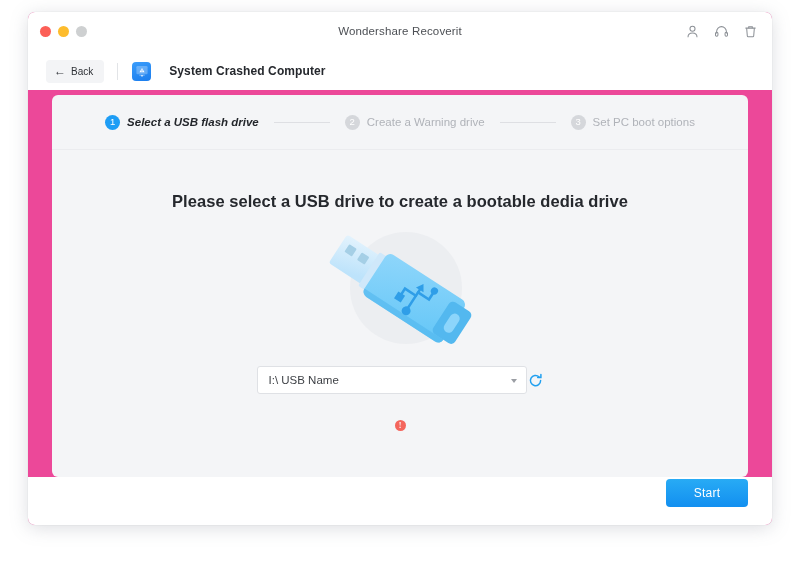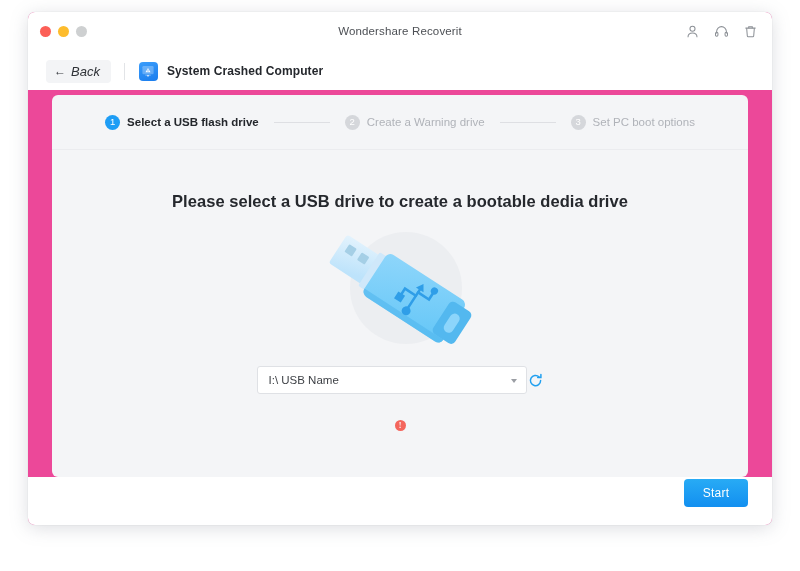--- a/index.html
+++ b/index.html
@@ -94,24 +94,23 @@
     cursor: pointer;
     font-family: inherit;
   }
   .back-btn .arrow {
     font-size: 12px;
     color: #34373c;
     line-height: 1;
     margin-top: -1px;
   }
   .back-btn .blabel {
-    font-size: 13px;
+    font-size: 10px;
     color: #2f3237;
     font-weight: 400;
-    font-style: italic;
   }
 
   .nav-sep {
     width: 1px;
     height: 17px;
     background: #e2e4e7;
     margin: 0 14px 0 13px;
   }
 
   .app-badge {
@@ -124,20 +123,21 @@
     margin-right: 9px;
     flex: 0 0 auto;
   }
   .app-badge svg { display: block; }
 
   .module-title {
     font-size: 12px;
     font-weight: bold;
     color: #25282d;
     letter-spacing: 0.1px;
+    margin-left: 9px;
   }
 
   
   .card {
     position: absolute;
     left: 24px;
     top: 83px;
     width: 696px;
     height: 382px;
     background: #f4f5f7;
@@ -172,20 +172,21 @@
   }
   .step.active .step-num { background: #1e9df5; }
   .step-label {
     font-size: 11.5px;
     color: #b0b3b9;
     white-space: nowrap;
   }
   .step.active .step-label {
     color: #24272c;
     font-weight: bold;
+    font-style: italic;
   }
   .step-line {
     width: 56px;
     height: 1px;
     background: #dedfe3;
     margin: 0 15px;
   }
 
   
   .card-body {
@@ -298,21 +299,21 @@
     position: absolute;
     left: 0; right: 0;
     bottom: 0;
     height: 48px;
     background: #ffffff;
   }
   .start-btn {
     position: absolute;
     right: 24px;
     top: 2px;
-    width: 64px;
+    width: 82px;
     height: 28px;
     border: none;
     border-radius: 4px;
     background: linear-gradient(180deg,#28abf5 0%,#128ff0 100%);
     color: #ffffff;
     font-family: inherit;
     font-size: 12px;
     font-weight: normal;
     cursor: pointer;
     letter-spacing: 0.2px;

